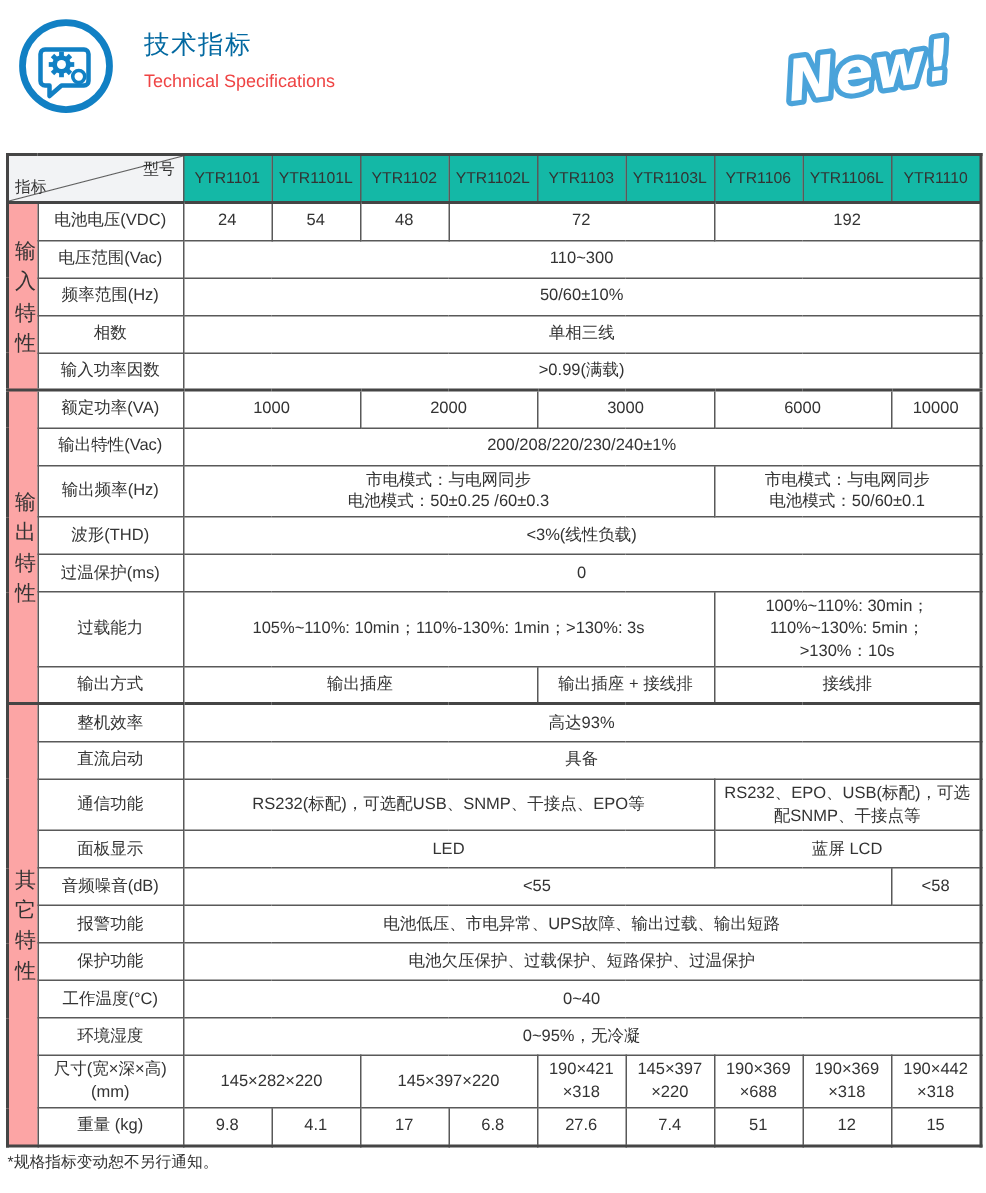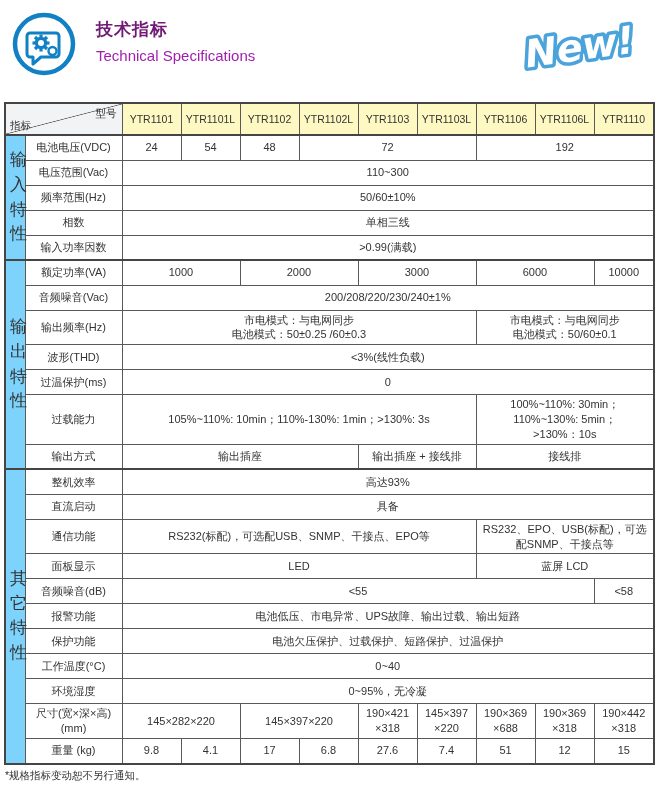--- a/index.html
+++ b/index.html
@@ -9,58 +9,58 @@
     font-family: "Liberation Sans", "DejaVu Sans", sans-serif;
     color: #333;
     position: relative;
     overflow: hidden;
   }
 
   
   .page-header { display: flex; align-items: flex-start; padding: 10px 8px 0 10px; height: 100px; }
   .hdr-icon { width: 68px; height: 68px; flex: 0 0 auto; }
   .hdr-titles { margin-left: 18px; padding-top: 8px; }
-  .title-zh { font-size: 17px; font-weight: bold; color: #701a75; letter-spacing: 1px; }
-  .title-en { font-size: 15px; color: #a21caf; margin-top: 6px; }
+  .title-zh { font-size: 17px; font-weight: normal; color: #0369a1; letter-spacing: 1px; }
+  .title-en { font-size: 12px; color: #ef4444; margin-top: 6px; }
   .badge-wrap { margin-left: auto; margin-right: 2px; }
 
   
   .spec-table {
     border-collapse: collapse;
     table-layout: fixed;
     width: 649px;
     margin: 2px 0 0 4px;
     font-size: 11px;
     color: #333;
   }
   .spec-table td, .spec-table th {
     border: 1px solid #595959;
     text-align: center;
     vertical-align: middle;
     padding: 2px 3px;
     line-height: 1.35;
     font-weight: normal;
   }
   .spec-table { border: 2px solid #454545; }
-  thead th { background: #fef9c3; height: 32px; font-size: 10.5px; }
+  thead th { background: #14b8a6; height: 32px; font-size: 10.5px; }
   th.corner {
     position: relative;
     background: #f2f3f5 linear-gradient(to bottom right,
       transparent calc(50% - 0.7px), #595959 50%, transparent calc(50% + 0.7px));
     padding: 12px;
   }
   .corner-model { position: absolute; top: 2px; right: 5px; font-size: 10.5px; }
   .corner-spec  { position: absolute; bottom: 2px; left: 4px; font-size: 10.5px; }
   td.group-cell {
-    background: #7dd3fc;
+    background: #fca5a5;
     width: 20px;
     word-break: break-all;
     line-height: 1.45;
     padding: 2px 4px;
-    font-size: 17px;
+    font-size: 14px;
   }
   td.label-cell { height: 25px; white-space: pre-line; }
   td.value-cell { height: 25px; white-space: pre-line; }
   tr.section-start > td { border-top: 2px solid #454545; }
 
   
   .footnotes { margin: 3px 0 0 5px; font-size: 10.5px; color: #333; line-height: 1.45; }
 </style>
 </head>
 <body>
@@ -154,21 +154,21 @@
       <tr class="section-start">
         <td class="group-cell" rowspan="7">输出特性</td>
         <td class="label-cell">额定功率(VA)</td>
         <td class="value-cell" colspan="2">1000</td>
         <td class="value-cell" colspan="2">2000</td>
         <td class="value-cell" colspan="2">3000</td>
         <td class="value-cell" colspan="2">6000</td>
         <td class="value-cell" colspan="1">10000</td>
       </tr>
       <tr>
-        <td class="label-cell">音频噪音(Vac)</td>
+        <td class="label-cell">输出特性(Vac)</td>
         <td class="value-cell" colspan="9">200/208/220/230/240±1%</td>
       </tr>
       <tr>
         <td class="label-cell">输出频率(Hz)</td>
         <td class="value-cell" colspan="6">市电模式：与电网同步
 电池模式：50±0.25 /60±0.3</td>
         <td class="value-cell" colspan="3">市电模式：与电网同步
 电池模式：50/60±0.1</td>
       </tr>
       <tr>

